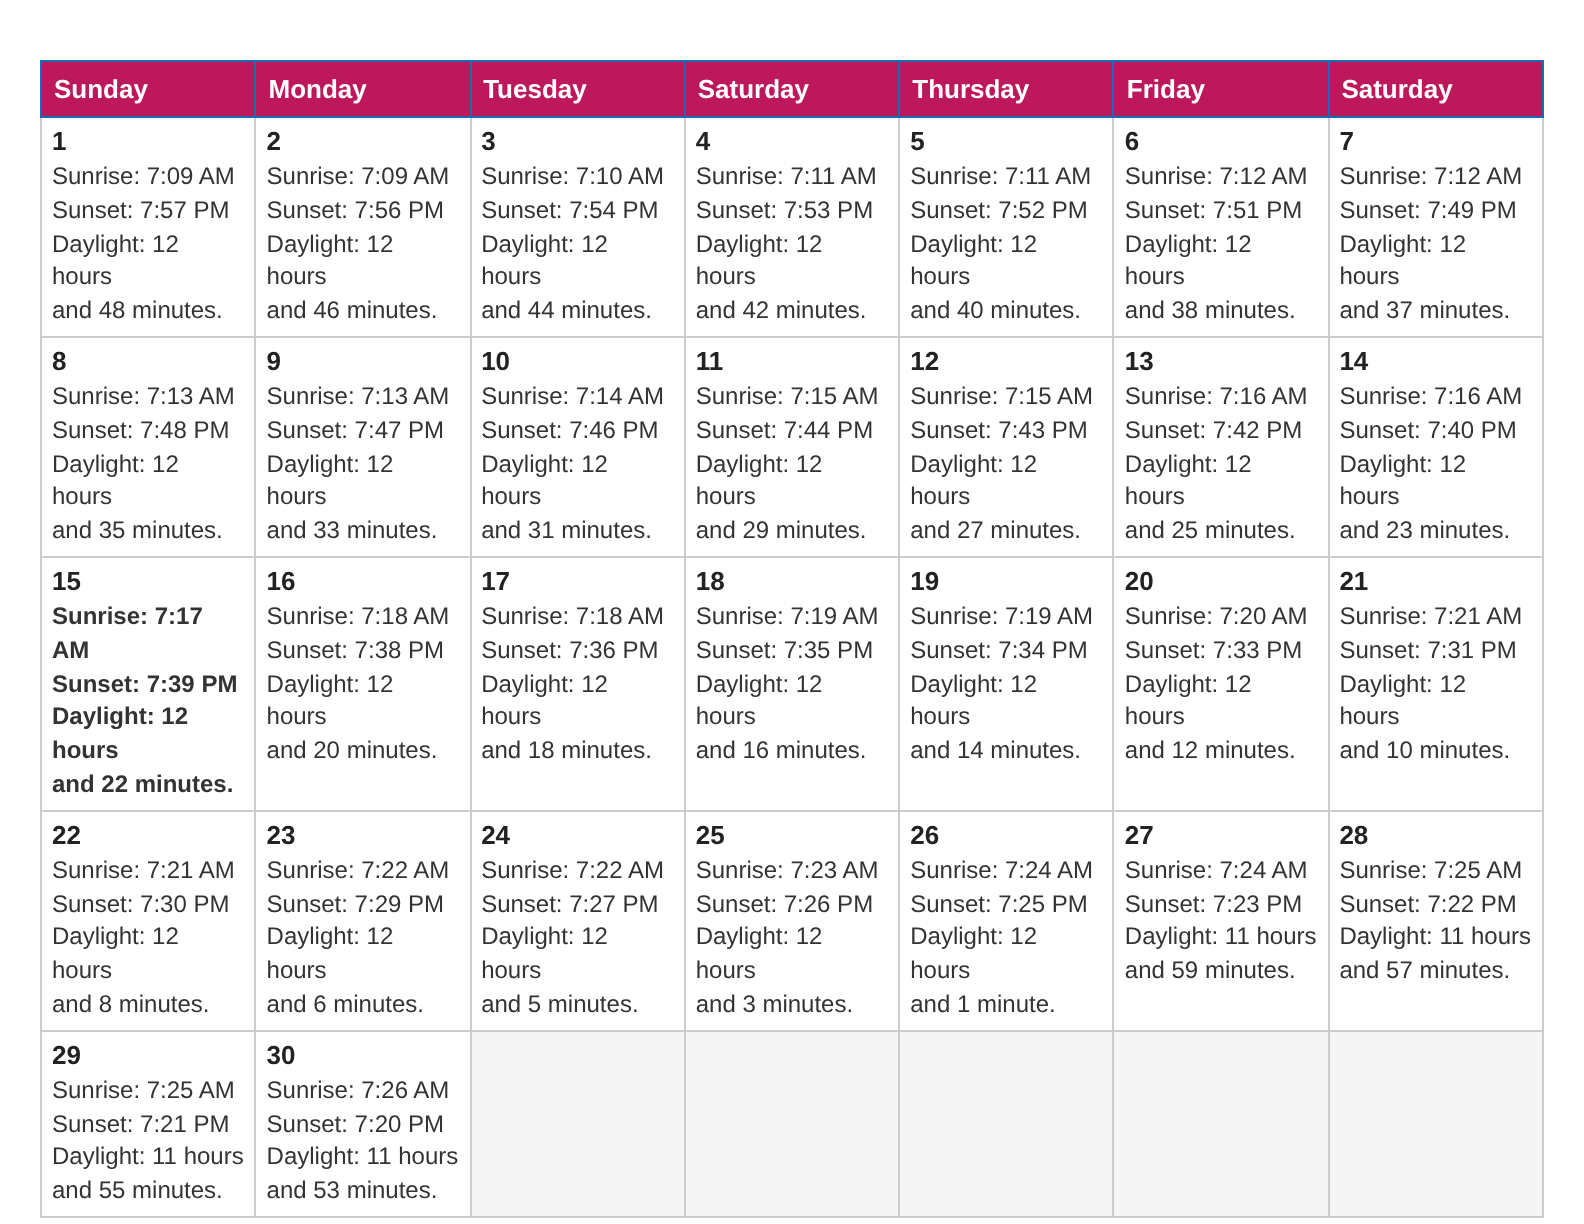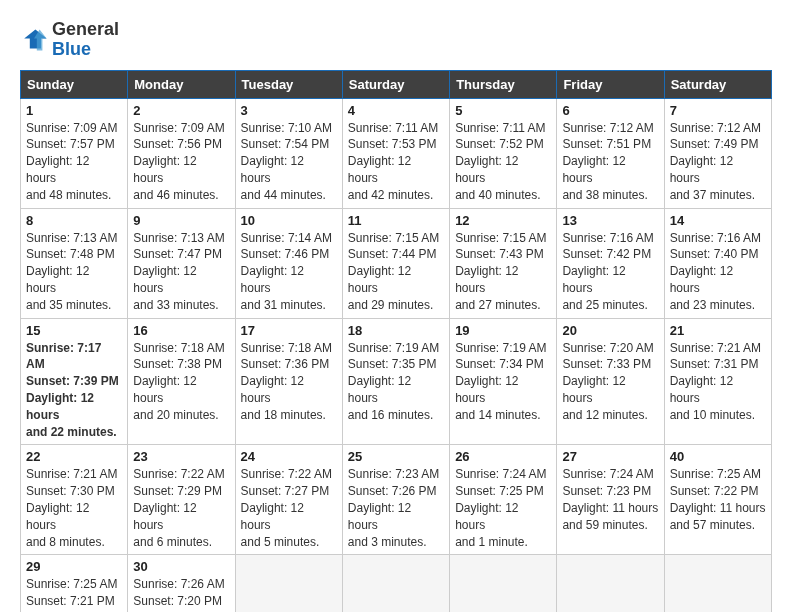--- a/index.html
+++ b/index.html
@@ -42,21 +42,21 @@
     .location-title {
       font-size: 16px;
       color: #555;
     }
     table {
       width: 100%;
       border-collapse: collapse;
       font-size: 11px;
     }
     th {
-      background-color: #404040;
+      background-color: #be185d;
       color: #fff;
       text-align: left;
       padding: 6px 6px;
       font-size: 13px;
       font-weight: bold;
       border: 1px solid #1a6bb5;
     }
     td {
       border: 1px solid #ccc;
       vertical-align: top;
@@ -82,31 +82,20 @@
       line-height: 1.4;
     }
     tr:last-child td {
       height: 90px;
     }
   </style>
 </head>
 <body>
 
 <div class="header-area">
-  <div class="logo">
-    <svg class="logo-icon" viewBox="0 0 40 40">
-      <rect width="40" height="40" fill="white"></rect>
-      <polygon points="22,5 38,18 30,18 30,32 14,32 14,18 6,18" fill="#1a6bb5"></polygon>
-      <polygon points="28,5 38,18 32,18 32,35 24,35 24,18 20,18" fill="#4a9fd4" opacity="0.7"></polygon>
-    </svg>
-    <div class="logo-text">
-      <div>General</div>
-      <div style="color:#1a6bb5;">Blue</div>
-    </div>
-  </div>
   <div class="title-area">
   </div>
 </div>
 
 <table>
   <thead>
     <tr id="header-row">
         <th>Sunday</th>
         <th>Monday</th>
         <th>Tuesday</th>
@@ -307,21 +296,21 @@
 and 1 minute.</div>
         </td>
         <td>
           <span class="day-num">27</span>
           <div class="day-info" style="white-space: pre-line;">Sunrise: 7:24 AM
 Sunset: 7:23 PM
 Daylight: 11 hours
 and 59 minutes.</div>
         </td>
         <td>
-          <span class="day-num">40</span>
+          <span class="day-num">28</span>
           <div class="day-info" style="white-space: pre-line;">Sunrise: 7:25 AM
 Sunset: 7:22 PM
 Daylight: 11 hours
 and 57 minutes.</div>
         </td>
       </tr>
       <tr>
         <td>
           <span class="day-num">29</span>
           <div class="day-info" style="white-space: pre-line;">Sunrise: 7:25 AM

